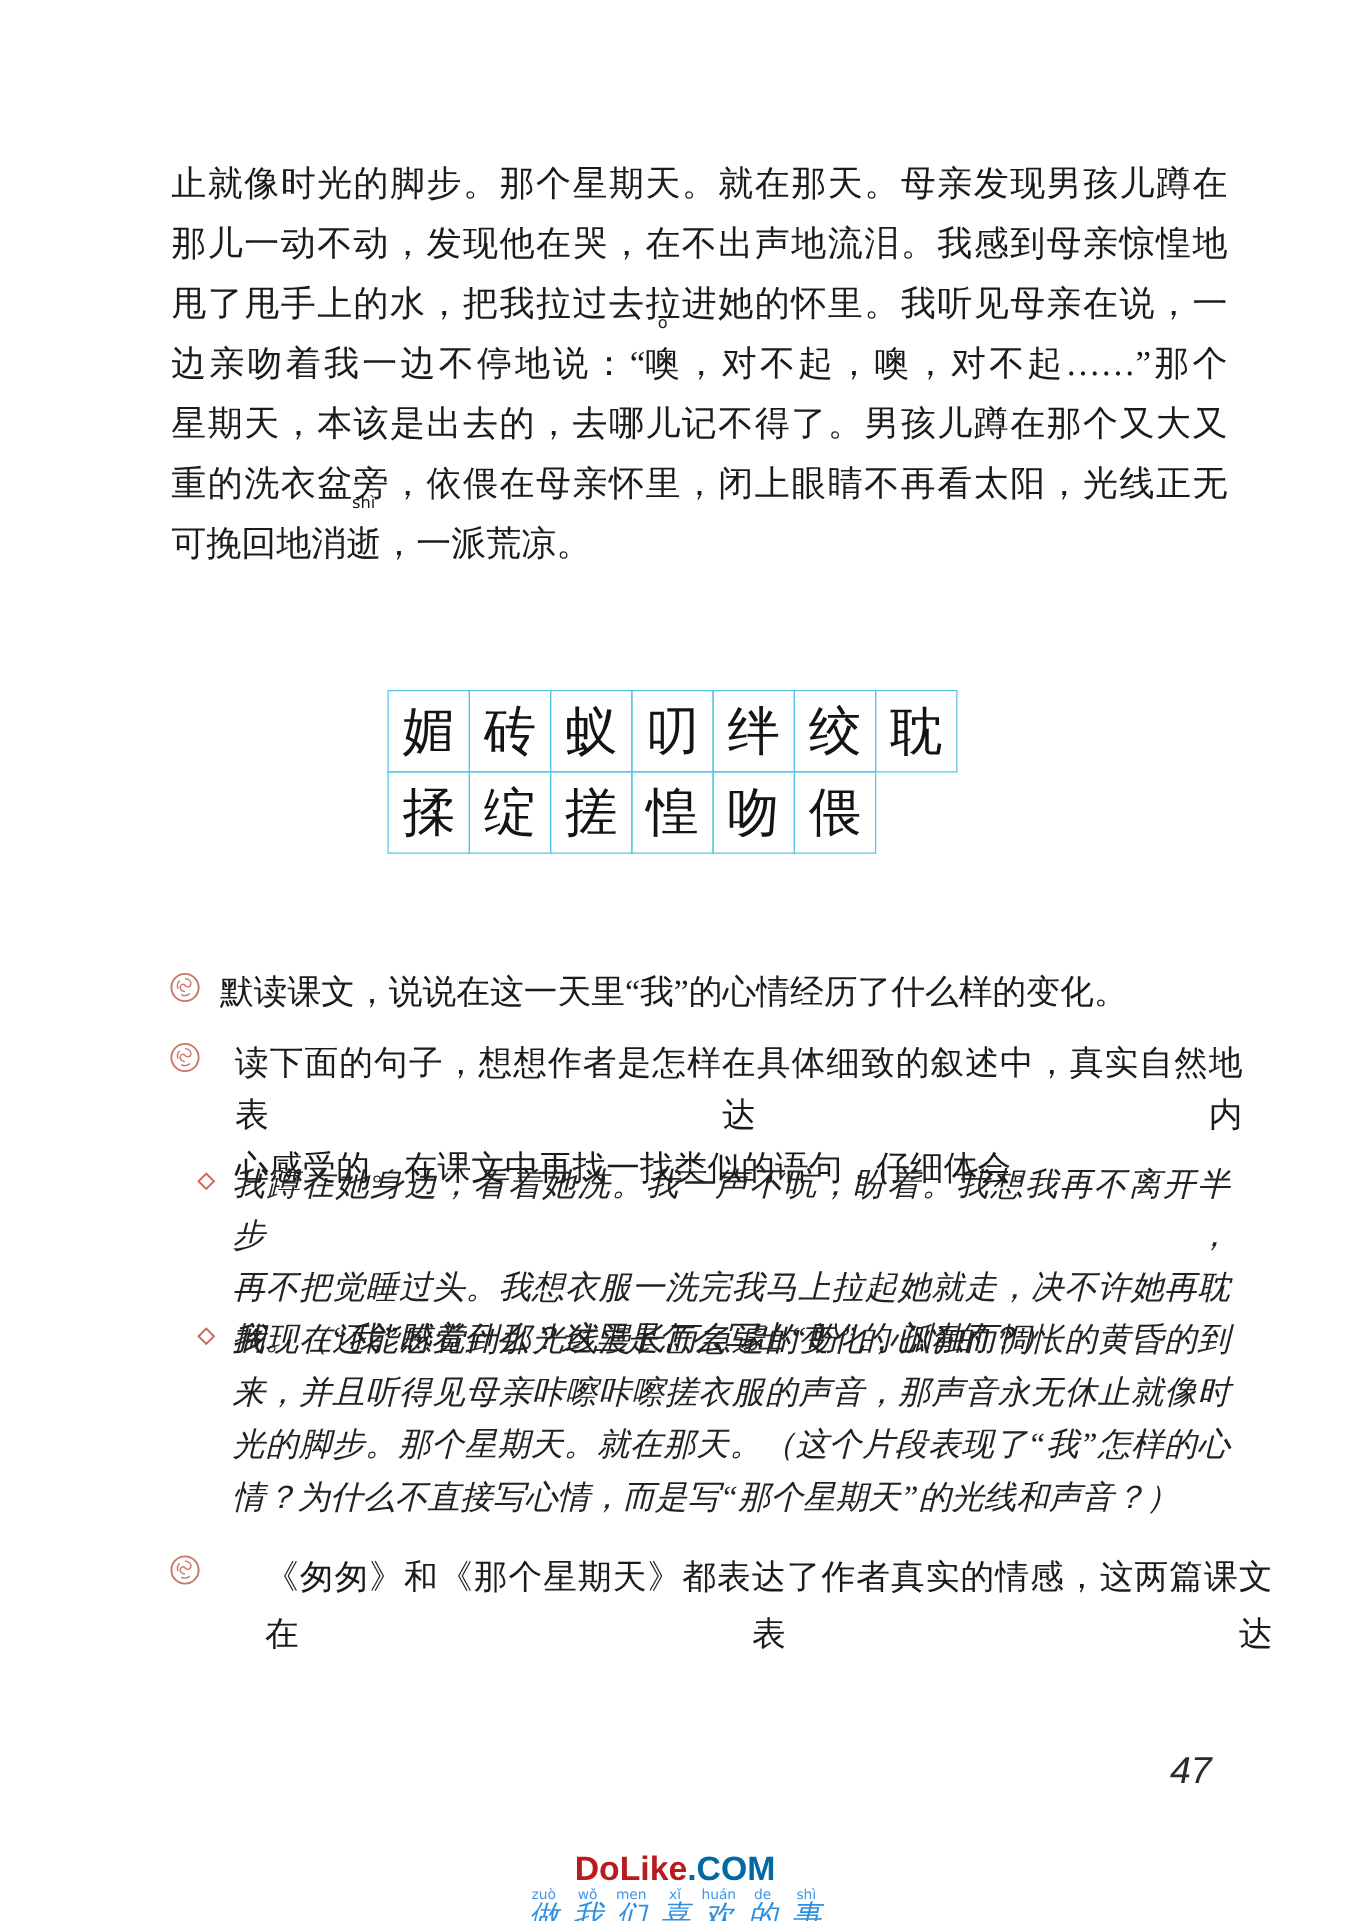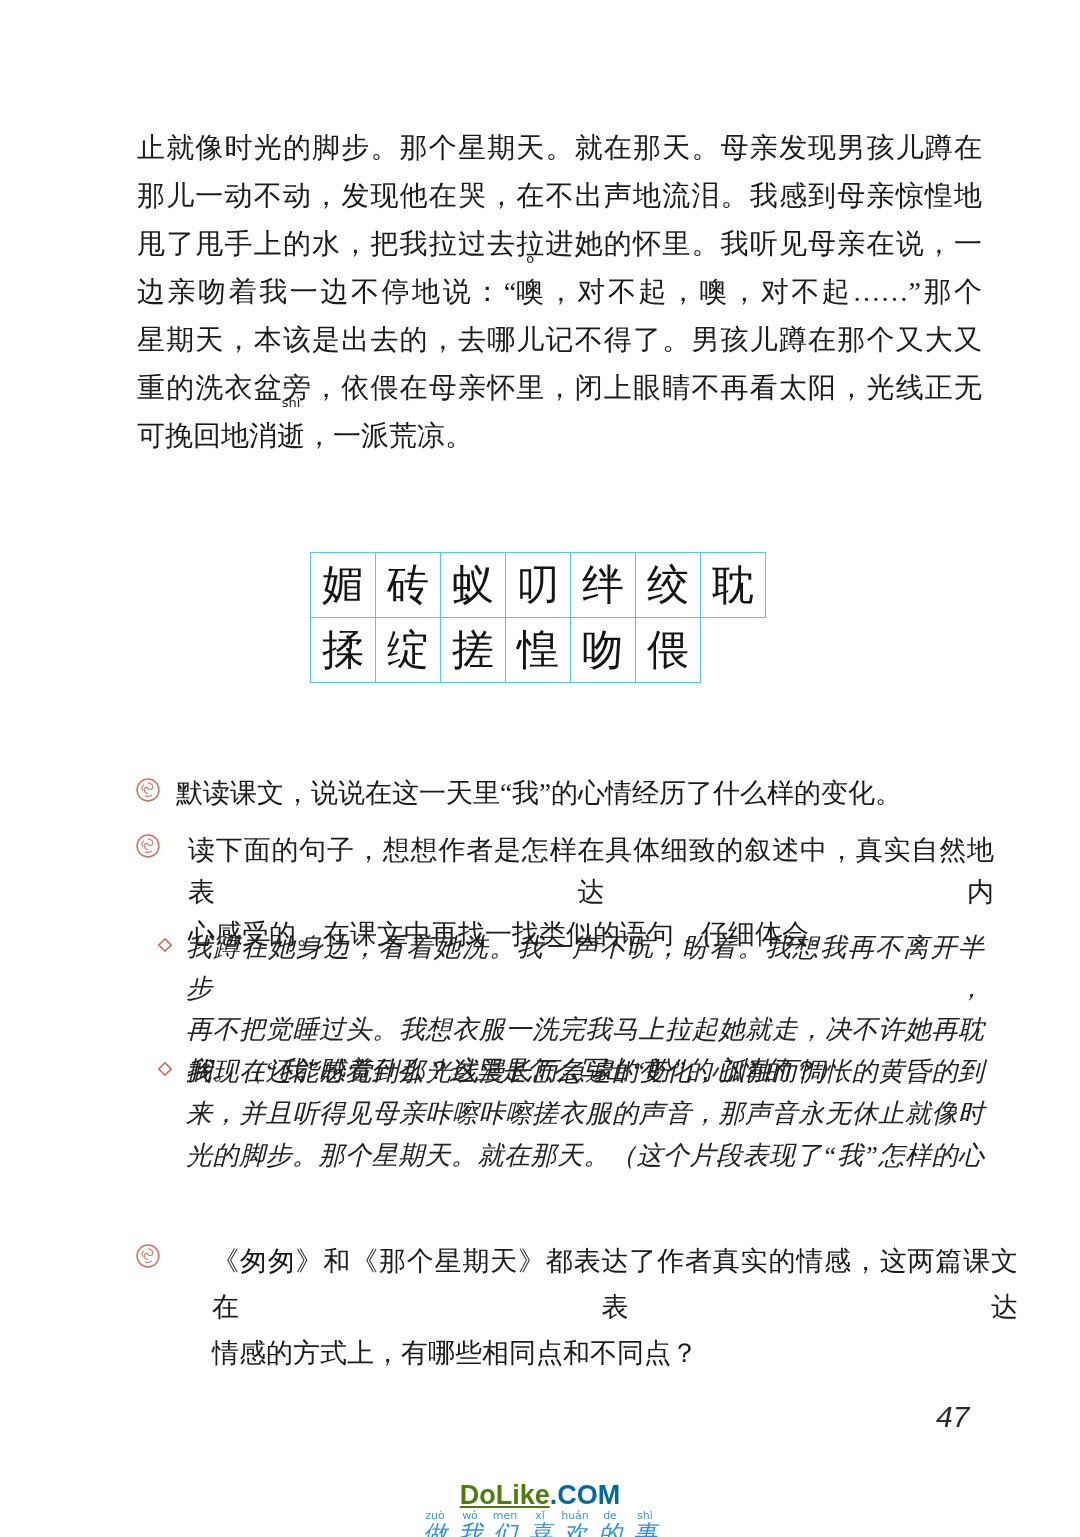--- a/index.html
+++ b/index.html
@@ -41,21 +41,21 @@
 
   .page-number{
     position:absolute;left:936px;top:1400px;
     font-family:"Liberation Sans","DejaVu Sans",sans-serif;font-style:italic;
     font-size:30px;color:#2c2c2c;
   }
 
   
   .watermark{position:absolute;left:0;right:0;top:1482px;text-align:center;}
   .brand{font-family:"Liberation Sans","DejaVu Sans",sans-serif;font-weight:bold;font-size:27px;line-height:27px;}
-  .brand-red{color:#4d7c0f;text-decoration:underline;}
+  .brand-red{color:#b91c1c;}
   .brand-dark{color:#0369a1;}
   .wm-cols{display:flex;justify-content:center;gap:7px;margin-top:1px;}
   .wm-col{display:flex;flex-direction:column;align-items:center;min-width:28px;}
   .wm-py{font-family:"DejaVu Sans",sans-serif;font-size:11px;line-height:11px;color:#3d96e8;}
   .wm-cn{font-size:24px;line-height:26px;color:#2e8fe0;font-style:italic;}
 </style>
 </head>
 <body>
 
 <div class="page">
@@ -128,33 +128,33 @@
 
   <span class="d-icon" style="top:1061px;">
     <svg viewBox="0 0 14 14" fill="none" stroke="currentColor">
       <rect x="3.2" y="3.2" width="7.6" height="7.6" transform="rotate(45 7 7)" stroke-width="1.4"></rect>
     </svg>
   </span>
   <div class="kai" style="top:1051px;line-height:42px;">
     <div class="just">我现在还能感觉到那光线漫长而急遽的变化，孤独而惆怅的黄昏的到</div>
     <div class="just">来，并且听得见母亲咔嚓咔嚓搓衣服的声音，那声音永无休止就像时</div>
     <div class="just">光的脚步。那个星期天。就在那天。（这个片段表现了“我”怎样的心</div>
+    <div>情？为什么不直接写心情，而是写“那个星期天”的光线和声音？）</div>
   </div>
 
   <span class="q-icon" style="top:1244px;">
     <svg viewBox="0 0 22 22" fill="none" stroke="currentColor">
       <circle cx="11" cy="11" r="10" stroke-width="1.4"></circle>
       <path d="M11 4.5c3 0 4.8 2 4.3 4.3C14.8 11 12 11 11 9.5 10 8 8 8.6 7.6 10.2c-.5 2 1.2 3.8 3.4 3.8" stroke-width="1"></path>
       <path d="M7.2 6c-1.6 1.4-2.2 3.8-1.2 5.8" stroke-width="1"></path>
       <path d="M14.5 15.5c-2 1.6-4.6 1.7-6.2.7" stroke-width="1"></path>
     </svg>
   </span>
   <div class="q-text" style="top:1238px;line-height:46px;margin-left:36px;">
     <div class="just">《匆匆》和《那个星期天》都表达了作者真实的情感，这两篇课文在表达</div>
-    <div>情感的方式上，有哪些相同点和不同点？</div>
   </div>
 
   <div class="page-number">47</div>
 
   <div class="watermark">
     <div class="brand"><span class="brand-red">DoLike</span><span class="brand-dark">.COM</span></div>
     <div class="wm-cols">
       <span class="wm-col">
           <span class="wm-py">zuò</span>
           <span class="wm-cn">做</span>

